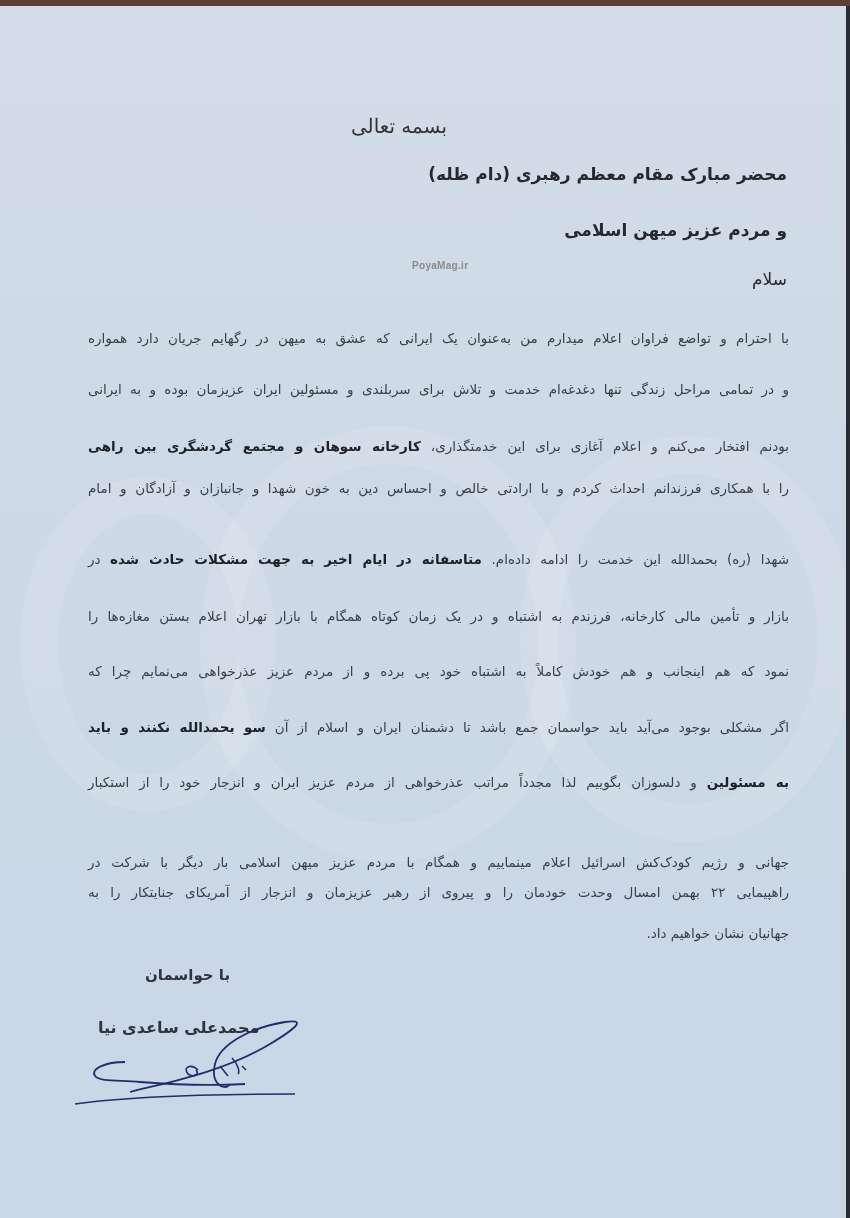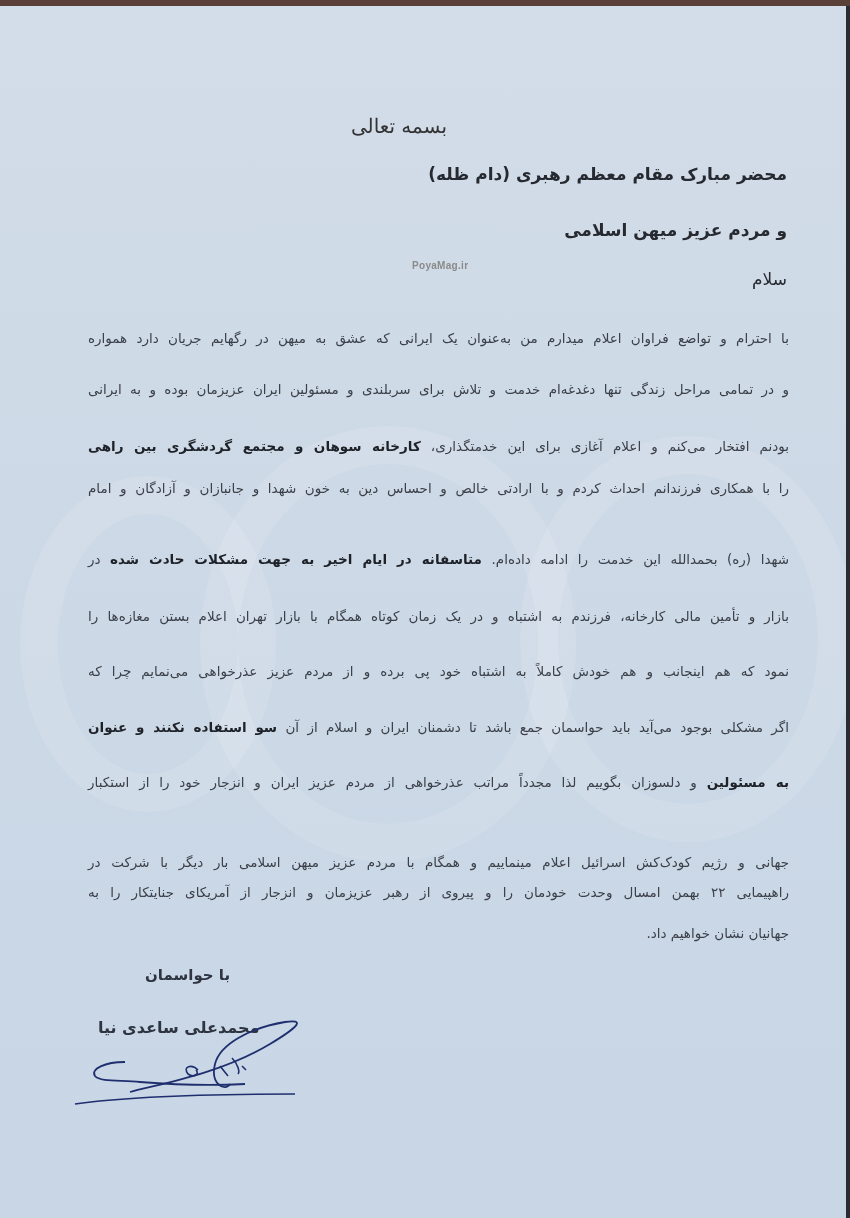--- a/index.html
+++ b/index.html
@@ -63,21 +63,21 @@
   <div class="line greeting">سلام</div>
 
   <div id="body">
       <div class="body-line" style="top: 324px;"><span>با احترام و تواضع فراوان اعلام میدارم من به‌عنوان یک ایرانی که عشق به میهن در رگهایم جریان دارد همواره</span></div>
       <div class="body-line" style="top: 375px;"><span>و در تمامی مراحل زندگی تنها دغدغه‌ام خدمت و تلاش برای سربلندی و مسئولین ایران عزیزمان بوده و به ایرانی</span></div>
       <div class="body-line" style="top: 432px;"><span>بودنم افتخار می‌کنم و اعلام آغازی برای این خدمتگذاری، </span><b>کارخانه سوهان و مجتمع گردشگری بین راهی</b><span></span></div>
       <div class="body-line" style="top: 458px; margin-top: 16px;"><span>را با همکاری فرزندانم احداث کردم و با ارادتی خالص و احساس دین به خون شهدا و جانبازان و آزادگان و امام</span></div>
       <div class="body-line" style="top: 545px;"><span>شهدا (ره) بحمدالله این خدمت را ادامه داده‌ام. </span><b>متاسفانه در ایام اخیر به جهت مشکلات حادث شده</b><span> در</span></div>
       <div class="body-line" style="top: 602px;"><span>بازار و تأمین مالی کارخانه، فرزندم به اشتباه و در یک زمان کوتاه همگام با بازار تهران اعلام بستن مغازه‌ها را</span></div>
       <div class="body-line" style="top: 657px;"><span>نمود که هم اینجانب و هم خودش کاملاً به اشتباه خود پی برده و از مردم عزیز عذرخواهی می‌نمایم چرا که</span></div>
-      <div class="body-line" style="top: 713px;"><span>اگر مشکلی بوجود می‌آید باید حواسمان جمع باشد تا دشمنان ایران و اسلام از آن </span><b>سو استفاده نکنند و عنوان</b><span></span></div>
+      <div class="body-line" style="top: 713px;"><span>اگر مشکلی بوجود می‌آید باید حواسمان جمع باشد تا دشمنان ایران و اسلام از آن </span><b>سو بحمدالله نکنند و باید</b><span></span></div>
       <div class="body-line" style="top: 768px;"><span></span><b>به مسئولین</b><span> و دلسوزان بگوییم لذا مجدداً مراتب عذرخواهی از مردم عزیز ایران و انزجار خود را از استکبار</span></div>
       <div class="body-line" style="top: 823px; margin-top: 25px;"><span>جهانی و رژیم کودک‌کش اسرائیل اعلام مینماییم و همگام با مردم عزیز میهن اسلامی بار دیگر با شرکت در</span></div>
       <div class="body-line" style="top: 878px;"><span>راهپیمایی ۲۲ بهمن امسال وحدت خودمان را و پیروی از رهبر عزیزمان و انزجار از آمریکای جنایتکار را به</span></div>
       <div class="body-line last" style="top: 919px;"><span>جهانیان نشان خواهیم داد.</span></div>
     </div>
 
   <div class="closing">با حواسمان</div>
   <div class="signer">محمدعلی ساعدی نیا</div>
 
   <svg class="signature" viewBox="0 0 240 100">

